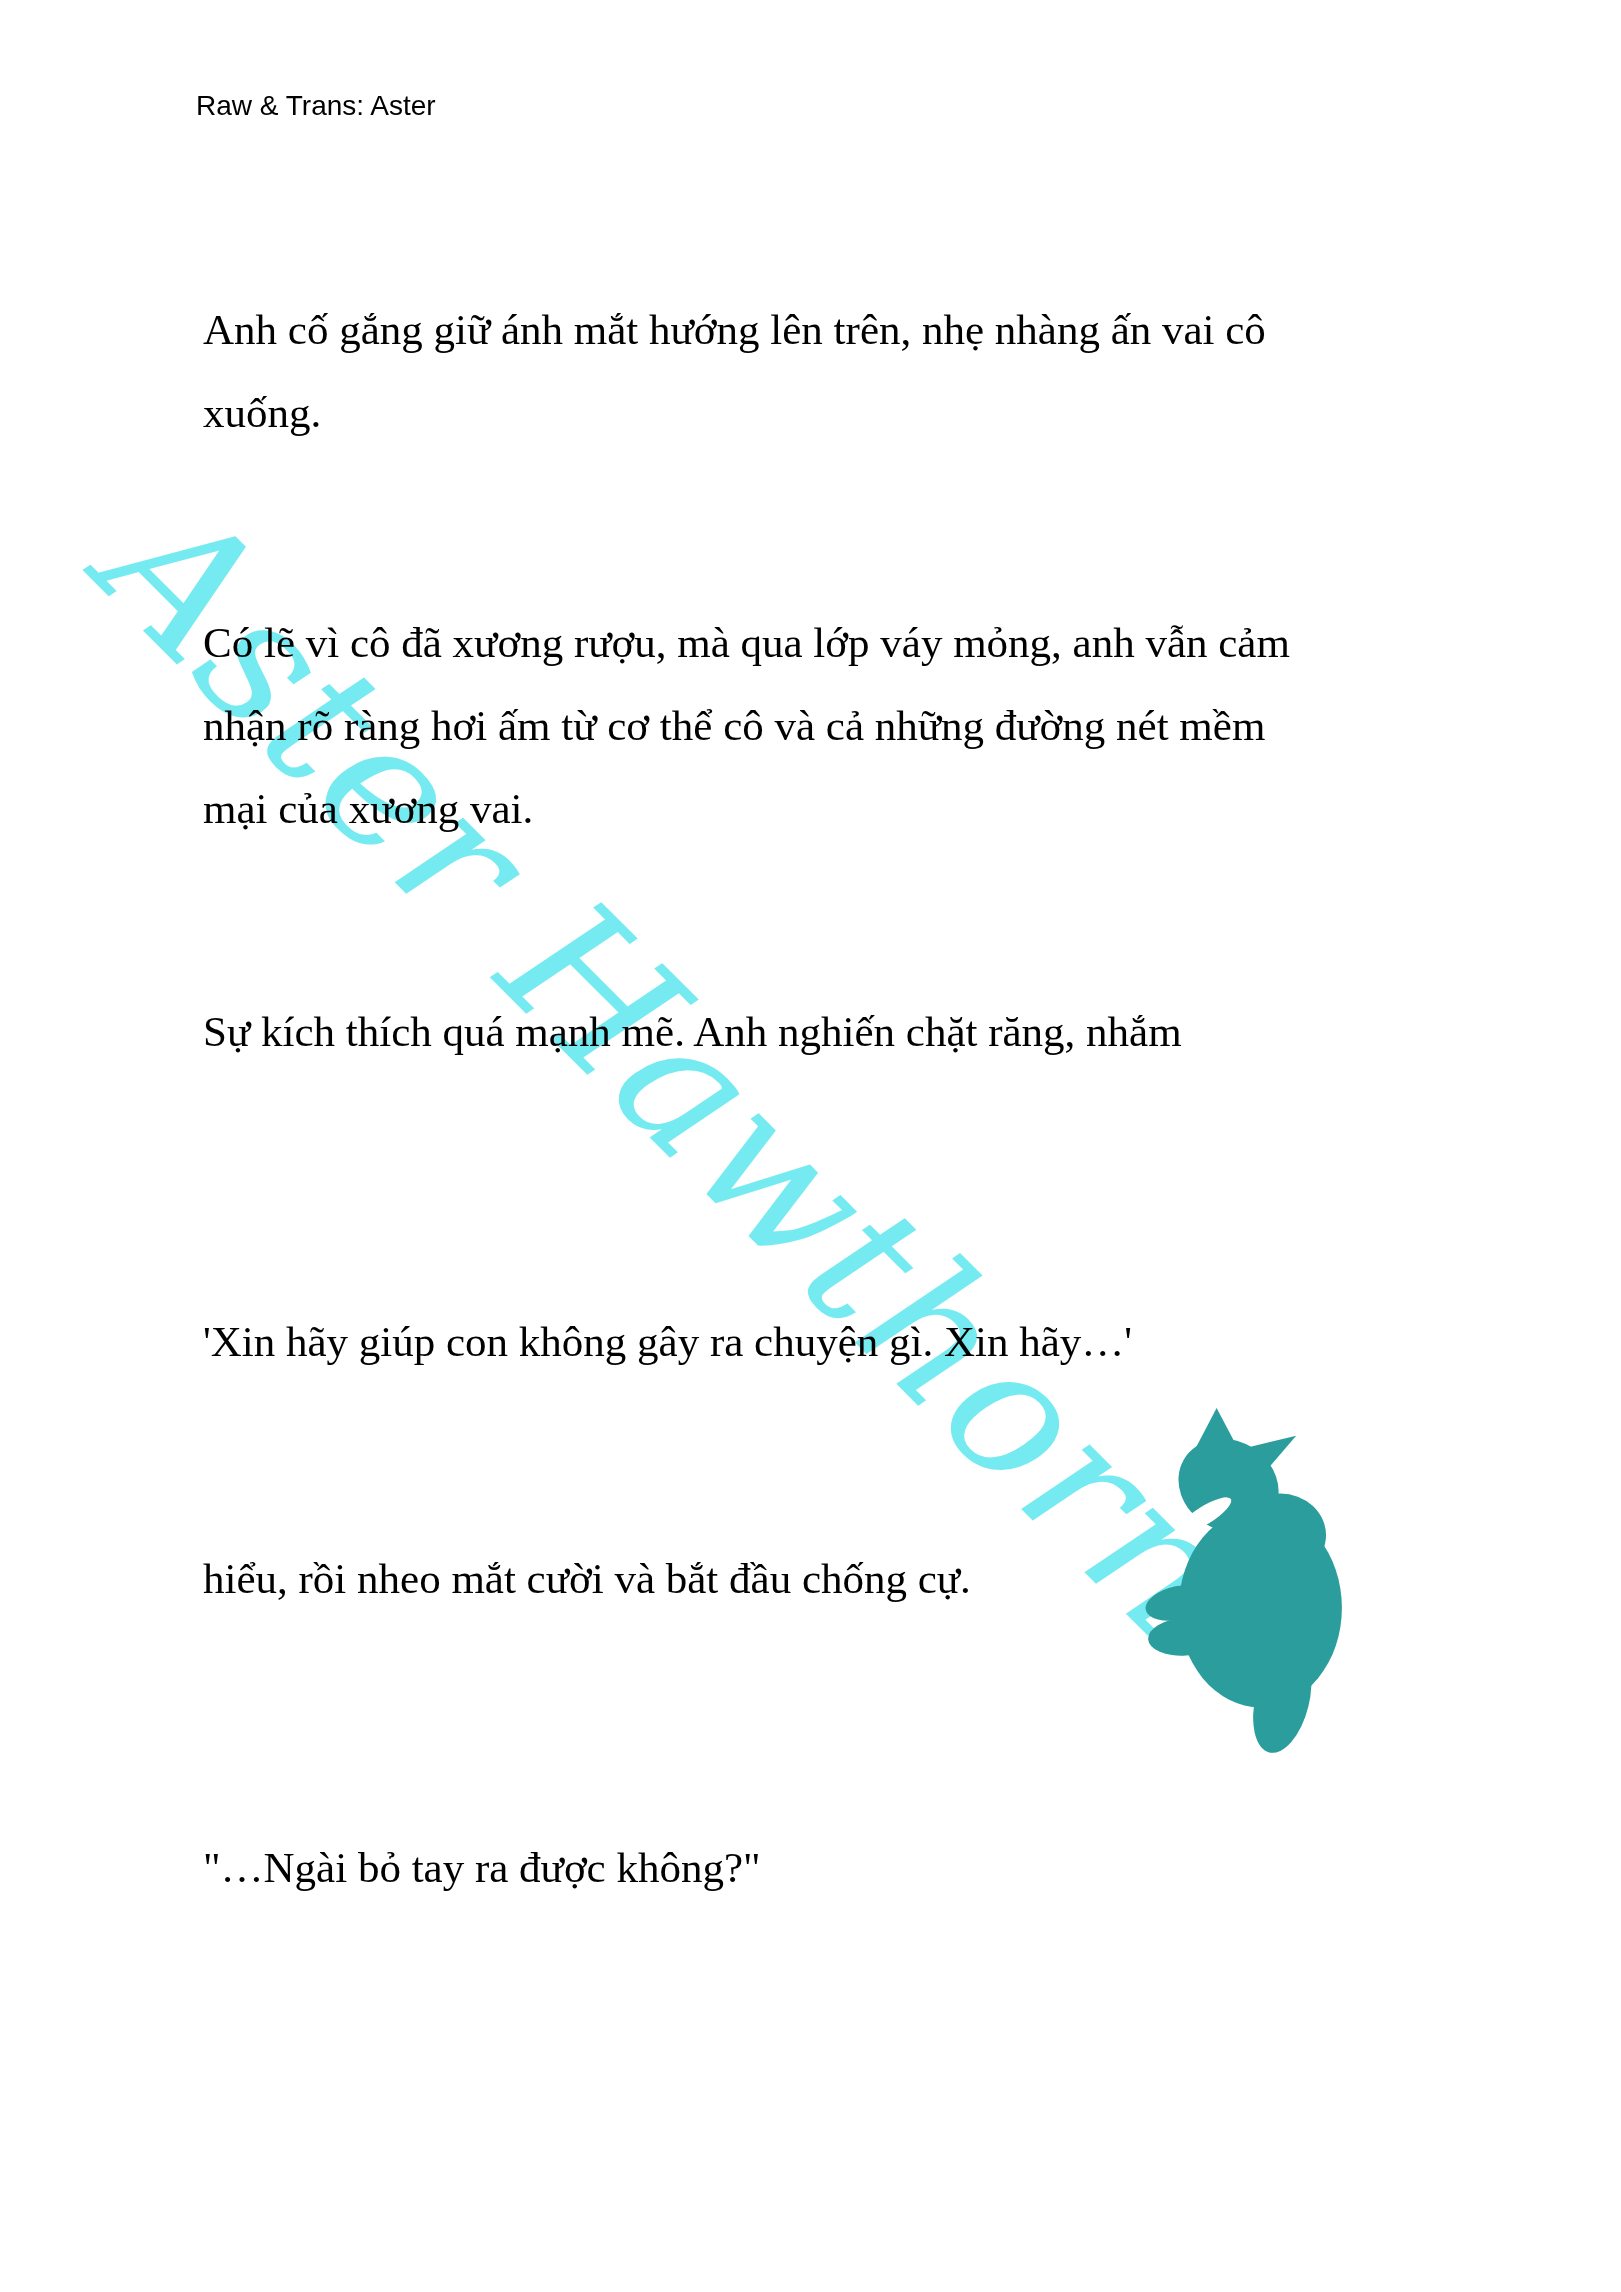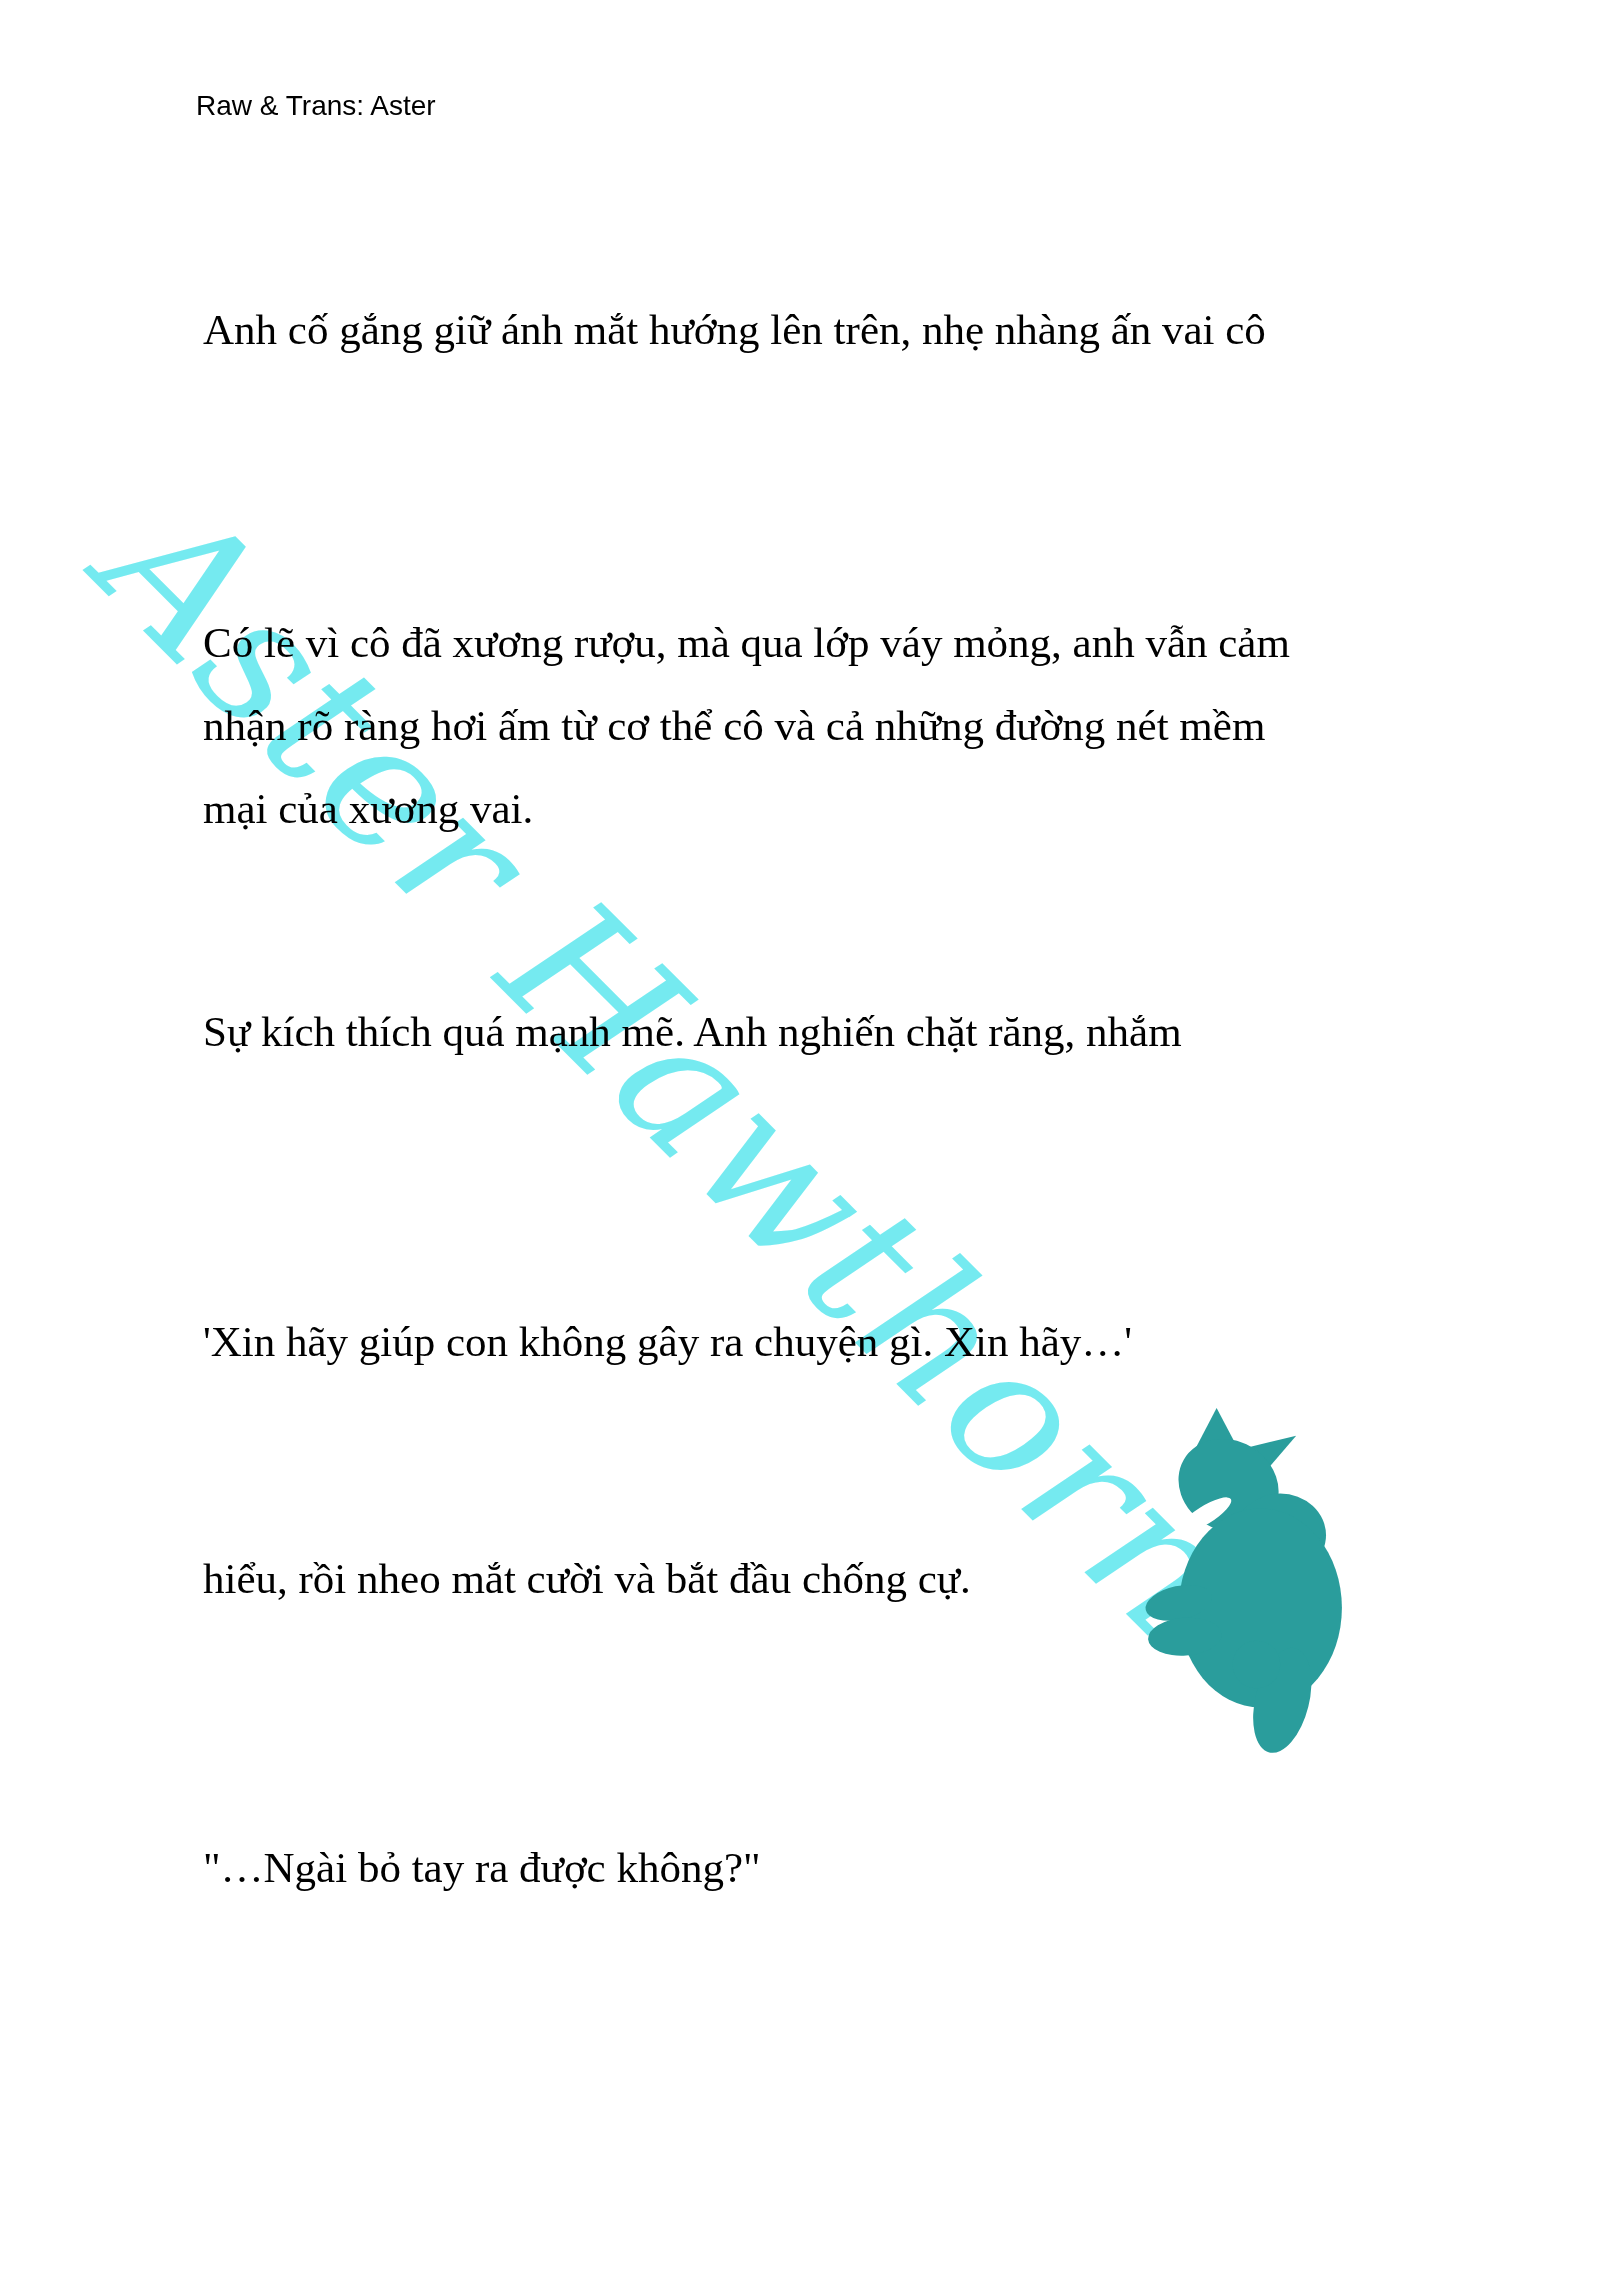--- a/index.html
+++ b/index.html
@@ -101,20 +101,21 @@
       <circle cx="124" cy="262" r="24"></circle>
     </g>
 
     <ellipse cx="72" cy="112" rx="31" ry="9" fill="#ffffff" transform="rotate(-32 72 112)"></ellipse>
   </svg>
 
   <div class="body-text">
 
     <div class="para p1">
       <div class="line">Anh cố gắng giữ ánh mắt hướng lên trên, nhẹ nhàng ấn vai cô</div>
+      <div class="line">xuống.</div>
     </div>
 
     <div class="para p2">
       <div class="line">Có lẽ vì cô đã xương rượu, mà qua lớp váy mỏng, anh vẫn cảm</div>
       <div class="line">nhận rõ ràng hơi ấm từ cơ thể cô và cả những đường nét mềm</div>
       <div class="line">mại của xương vai.</div>
     </div>
 
     <div class="para p3">
       <div class="line">Sự kích thích quá mạnh mẽ. Anh nghiến chặt răng, nhắm</div>

